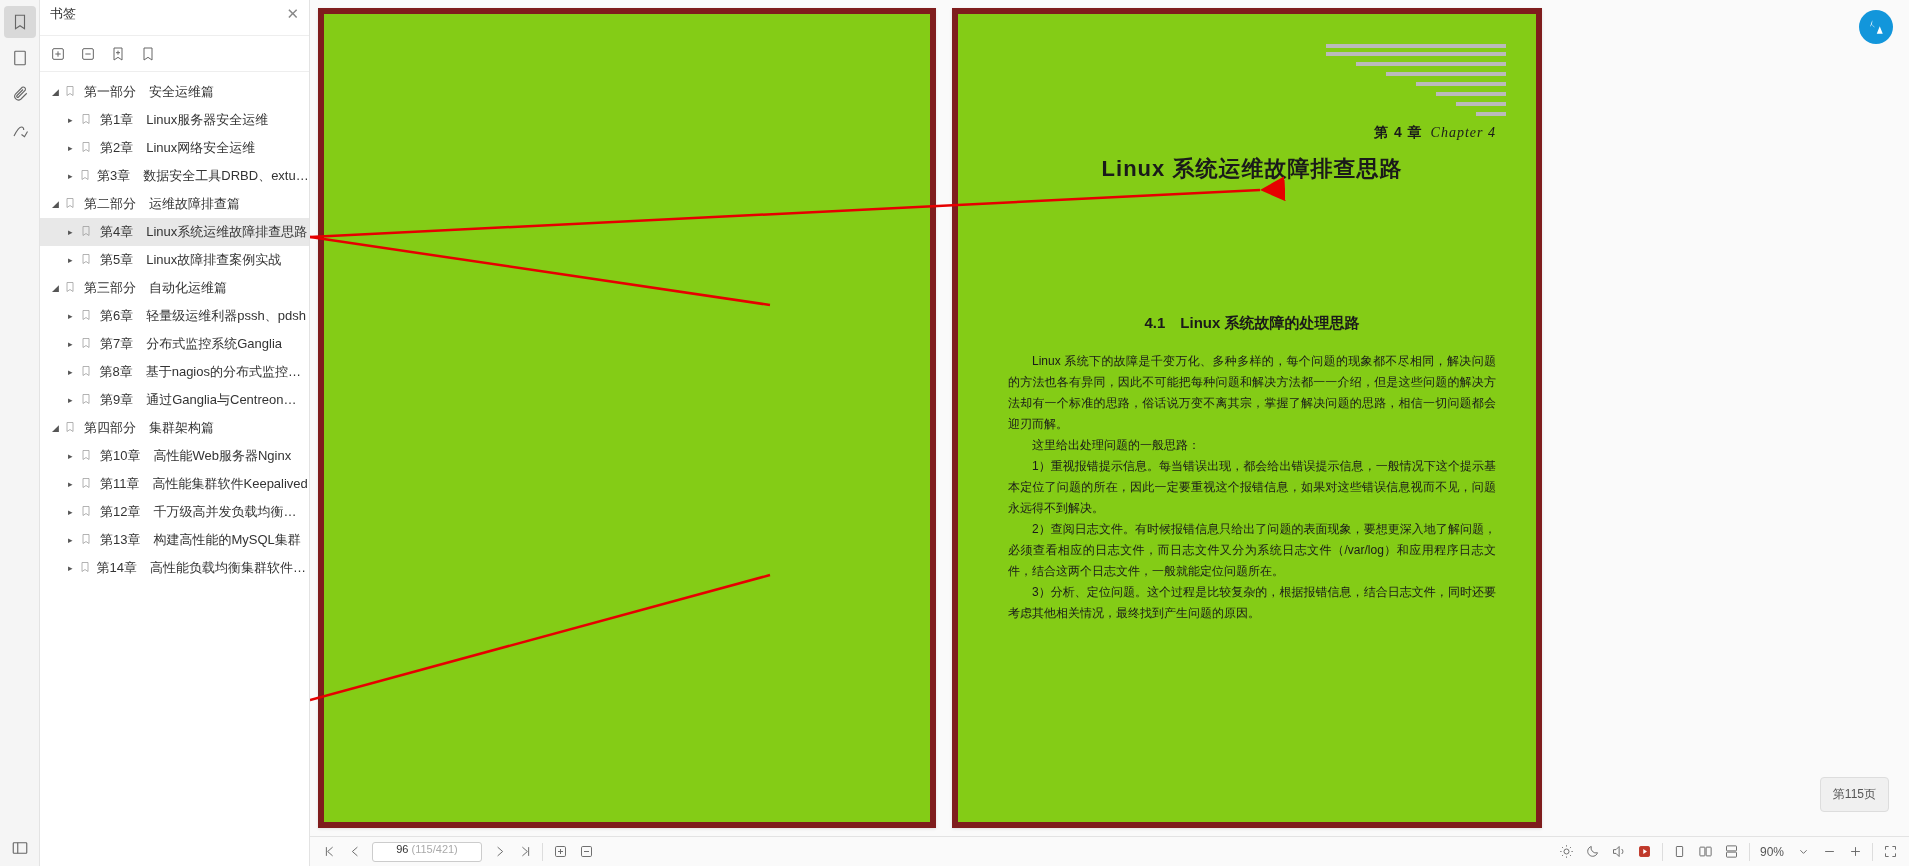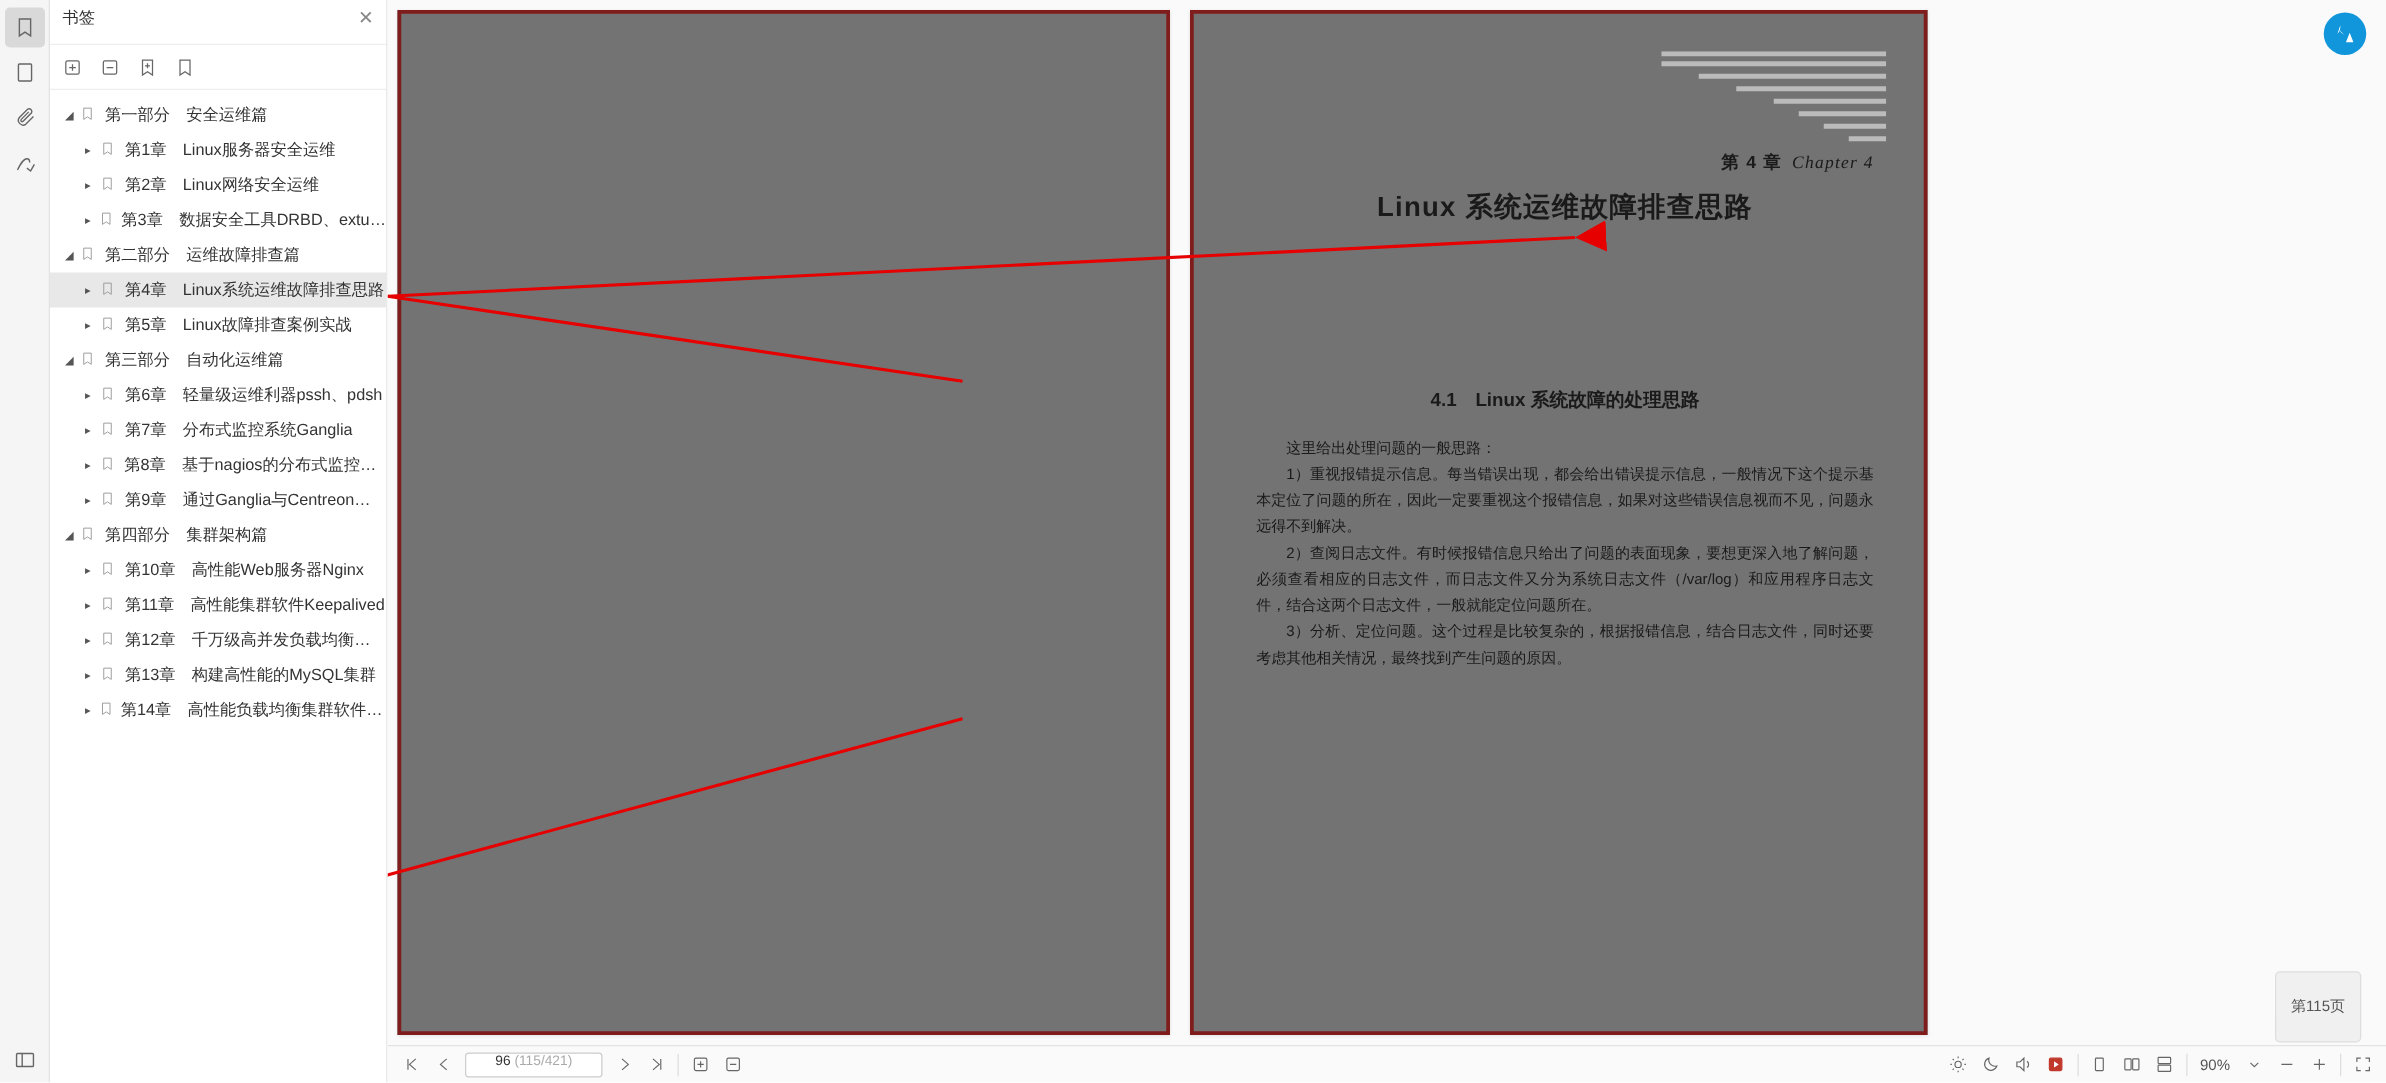--- a/index.html
+++ b/index.html
@@ -25,35 +25,35 @@
 .tnode.child { padding-left:28px; }
 .tnode.selected { background:#e8e8e8; }
 .tnode .arrow { width:10px; display:inline-block; font-size:9px; color:#555; margin-right:2px; }
 .tnode .bicon { width:14px; display:inline-block; color:#888; margin-right:6px; }
 .tnode .bicon svg { width:12px; height:12px; stroke:#999; fill:none; stroke-width:1.5; }
 .tnode .lbl { overflow:hidden; text-overflow:ellipsis; }
 
 
 .main { flex:1; position:relative; background:#fafafa; overflow:hidden; }
 .pages { position:absolute; inset:0 0 30px 0; display:flex; overflow:auto; }
-.page { background:#737373; border:3px solid #7f1d1d; margin:8px; box-shadow:0 1px 3px rgba(0,0,0,.1); position:relative; }
+.page { background:#84cc16; border:6px solid #7f1d1d; margin:8px; box-shadow:0 1px 3px rgba(0,0,0,.1); position:relative; }
 .page.left { flex:0 0 618px; height:820px; }
 .page.right { flex:0 0 590px; height:820px; padding:20px 40px 20px 50px; font-family:"SimSun","Songti SC",serif; color:#1a1a1a; }
 
 .page.right .deco { position:absolute; top:30px; right:30px; width:180px; height:80px; }
 .page.right .chapnum { text-align:right; font-size:14px; font-weight:bold; margin-top:90px; letter-spacing:1px; }
 .page.right .chapnum .script { font-family:cursive; font-style:italic; margin-left:8px; font-weight:normal; }
 .page.right .chaptitle { text-align:center; font-size:22px; font-weight:bold; margin-top:12px; letter-spacing:1px; }
 .page.right .secttitle { font-size:15px; font-weight:bold; margin-top:130px; margin-bottom:18px;text-align:center; }
 .page.right p { font-size:12px; line-height:1.75; text-indent:2em; text-align:justify; margin:0; }
 
 
 .float-tr { position:absolute; top:10px; right:16px; width:34px; height:34px; border-radius:50%; background:#1296db; display:flex; align-items:center; justify-content:center; cursor:pointer; }
 .float-tr svg { width:18px; height:18px; fill:#fff; }
-.float-pg { position:absolute; right:20px; bottom:32px; background:#f0f0f0; border:1px solid #ddd; border-radius:4px; padding:19px 12px; font-size:12px; color:#555; cursor:pointer; }
+.float-pg { position:absolute; right:20px; bottom:54px; background:#f0f0f0; border:1px solid #ddd; border-radius:4px; padding:8px 12px; font-size:12px; color:#555; cursor:pointer; }
 
 
 .status { position:absolute; left:0; right:0; bottom:0; height:30px; background:#fafafa; border-top:1px solid #e3e3e3; display:flex; align-items:center; padding:0 6px; font-size:12px; color:#555; }
 .status .sbtn { width:26px; height:26px; display:flex; align-items:center; justify-content:center; cursor:pointer; border-radius:3px; }
 .status .sbtn svg { width:15px; height:15px; stroke:#666; fill:none; stroke-width:1.5; }
 .status .pginput { width:110px; height:20px; border:1px solid #ccc; border-radius:3px; padding:0 18px; font-size:11px; text-align:center; margin:0 4px; background:#fff; }
 .status .pginput .cur { color:#333; }
 .status .pginput .ctx { color:#aaa; }
 .status .flex1 { flex:1; }
 .status .zoom { margin:0 6px; }
@@ -262,20 +262,21 @@
               <rect x="60" y="28" width="120" height="4"></rect>
             <rect x="90" y="38" width="90" height="4"></rect>
               <rect x="110" y="48" width="70" height="4"></rect>
             <rect x="130" y="58" width="50" height="4"></rect>
               <rect x="150" y="68" width="30" height="4"></rect>
           </g>
         </svg>
         <div class="chapnum"><span>第 4 章</span><span class="script">Chapter 4</span></div>
         <div class="chaptitle">Linux 系统运维故障排查思路</div>
         <div class="secttitle">4.1　Linux 系统故障的处理思路</div>
+        <p>Linux 系统下的故障是千变万化、多种多样的，每个问题的现象都不尽相同，解决问题的方法也各有异同，因此不可能把每种问题和解决方法都一一介绍，但是这些问题的解决方法却有一个标准的思路，俗话说万变不离其宗，掌握了解决问题的思路，相信一切问题都会迎刃而解。</p>
         <p>这里给出处理问题的一般思路：</p>
         <p>1）重视报错提示信息。每当错误出现，都会给出错误提示信息，一般情况下这个提示基本定位了问题的所在，因此一定要重视这个报错信息，如果对这些错误信息视而不见，问题永远得不到解决。</p>
         <p>2）查阅日志文件。有时候报错信息只给出了问题的表面现象，要想更深入地了解问题，必须查看相应的日志文件，而日志文件又分为系统日志文件（/var/log）和应用程序日志文件，结合这两个日志文件，一般就能定位问题所在。</p>
         <p>3）分析、定位问题。这个过程是比较复杂的，根据报错信息，结合日志文件，同时还要考虑其他相关情况，最终找到产生问题的原因。</p>
       </div>
     </div>
 
     <svg class="arrows" viewBox="0 0 1599 866" preserveAspectRatio="none">
       <defs>
           <marker id="ah" markerWidth="12" markerHeight="12" refX="10" refY="5" orient="auto">

